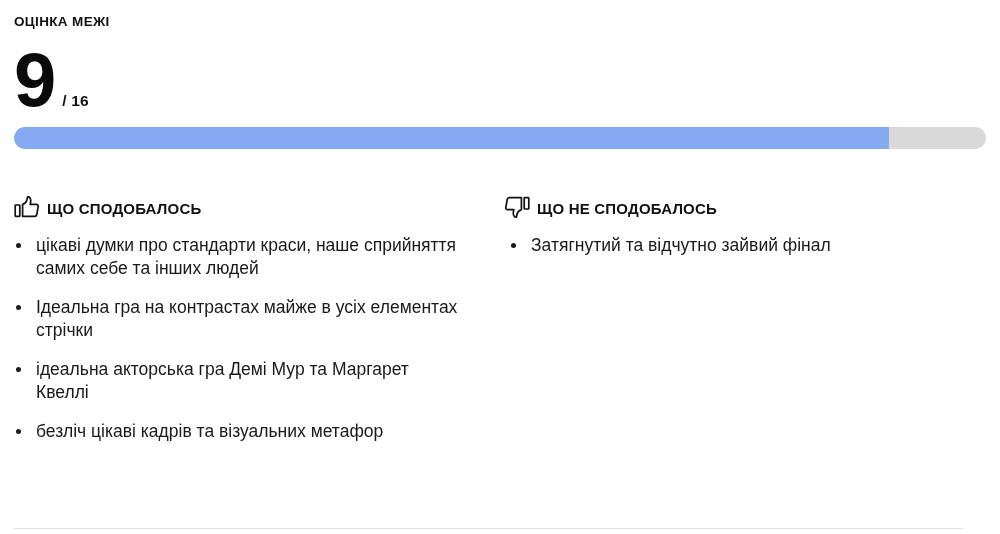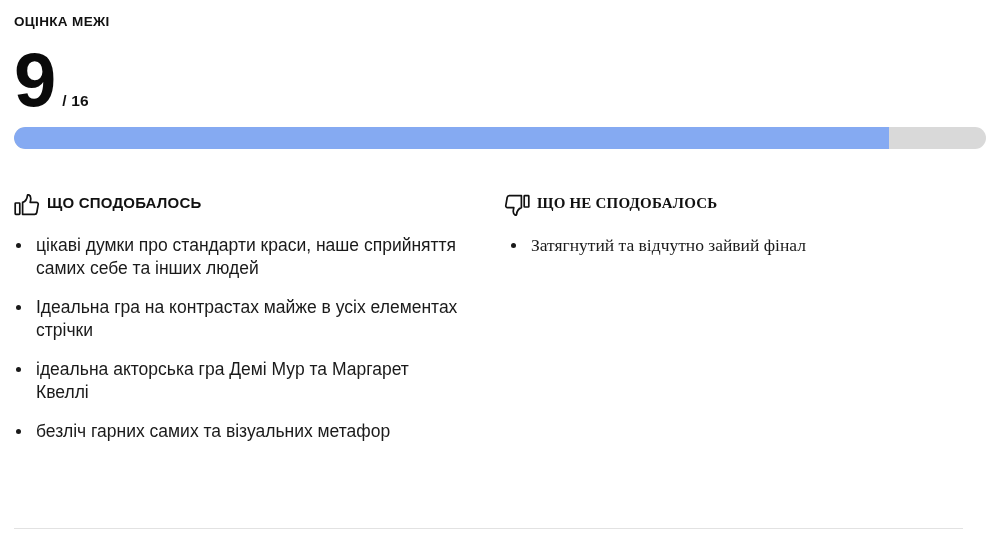--- a/index.html
+++ b/index.html
@@ -82,25 +82,25 @@
 
   
   .columns {
     display: flex;
     margin-top: 45px;
   }
   .col {
     box-sizing: border-box;
   }
   .col-pros { width: 490px; flex: 0 0 490px; }
-  .col-cons { width: 482px; flex: 0 0 482px; font-family: Liberation Serif, serif; }
+  .col-cons { width: 482px; flex: 0 0 482px; }
 
   .col-head {
     display: flex;
-    align-items: flex-start;
+    align-items: flex-end;
     gap: 7px;
     height: 24px;
   }
   .col-head-icon {
     display: block;
     width: 26px;
     height: 22px;
     flex: 0 0 26px;
   }
   .col-head-icon svg { display: block; }
@@ -187,21 +187,21 @@
         <li>
           <span class="dot"></span>
           <span>Ідеальна гра на контрастах майже в усіх елементах стрічки</span>
         </li>
         <li>
           <span class="dot"></span>
           <span>ідеальна акторська гра Демі Мур та Маргарет Квеллі</span>
         </li>
         <li>
           <span class="dot"></span>
-          <span>безліч гарних самих та візуальних метафор</span>
+          <span>безліч цікаві кадрів та візуальних метафор</span>
         </li>
       </ul>
     </section>
 
     <section class="col col-cons">
       <div class="col-head">
         <span class="col-head-icon">
           <svg width="26" height="22" viewBox="0 0 26 22" aria-hidden="true">
             <g transform="translate(26,22) rotate(180)">
               <rect x="1.2" y="9" width="4.6" height="11.3" rx="0.6" fill="none" stroke="#111111" stroke-width="1.7"></rect>

